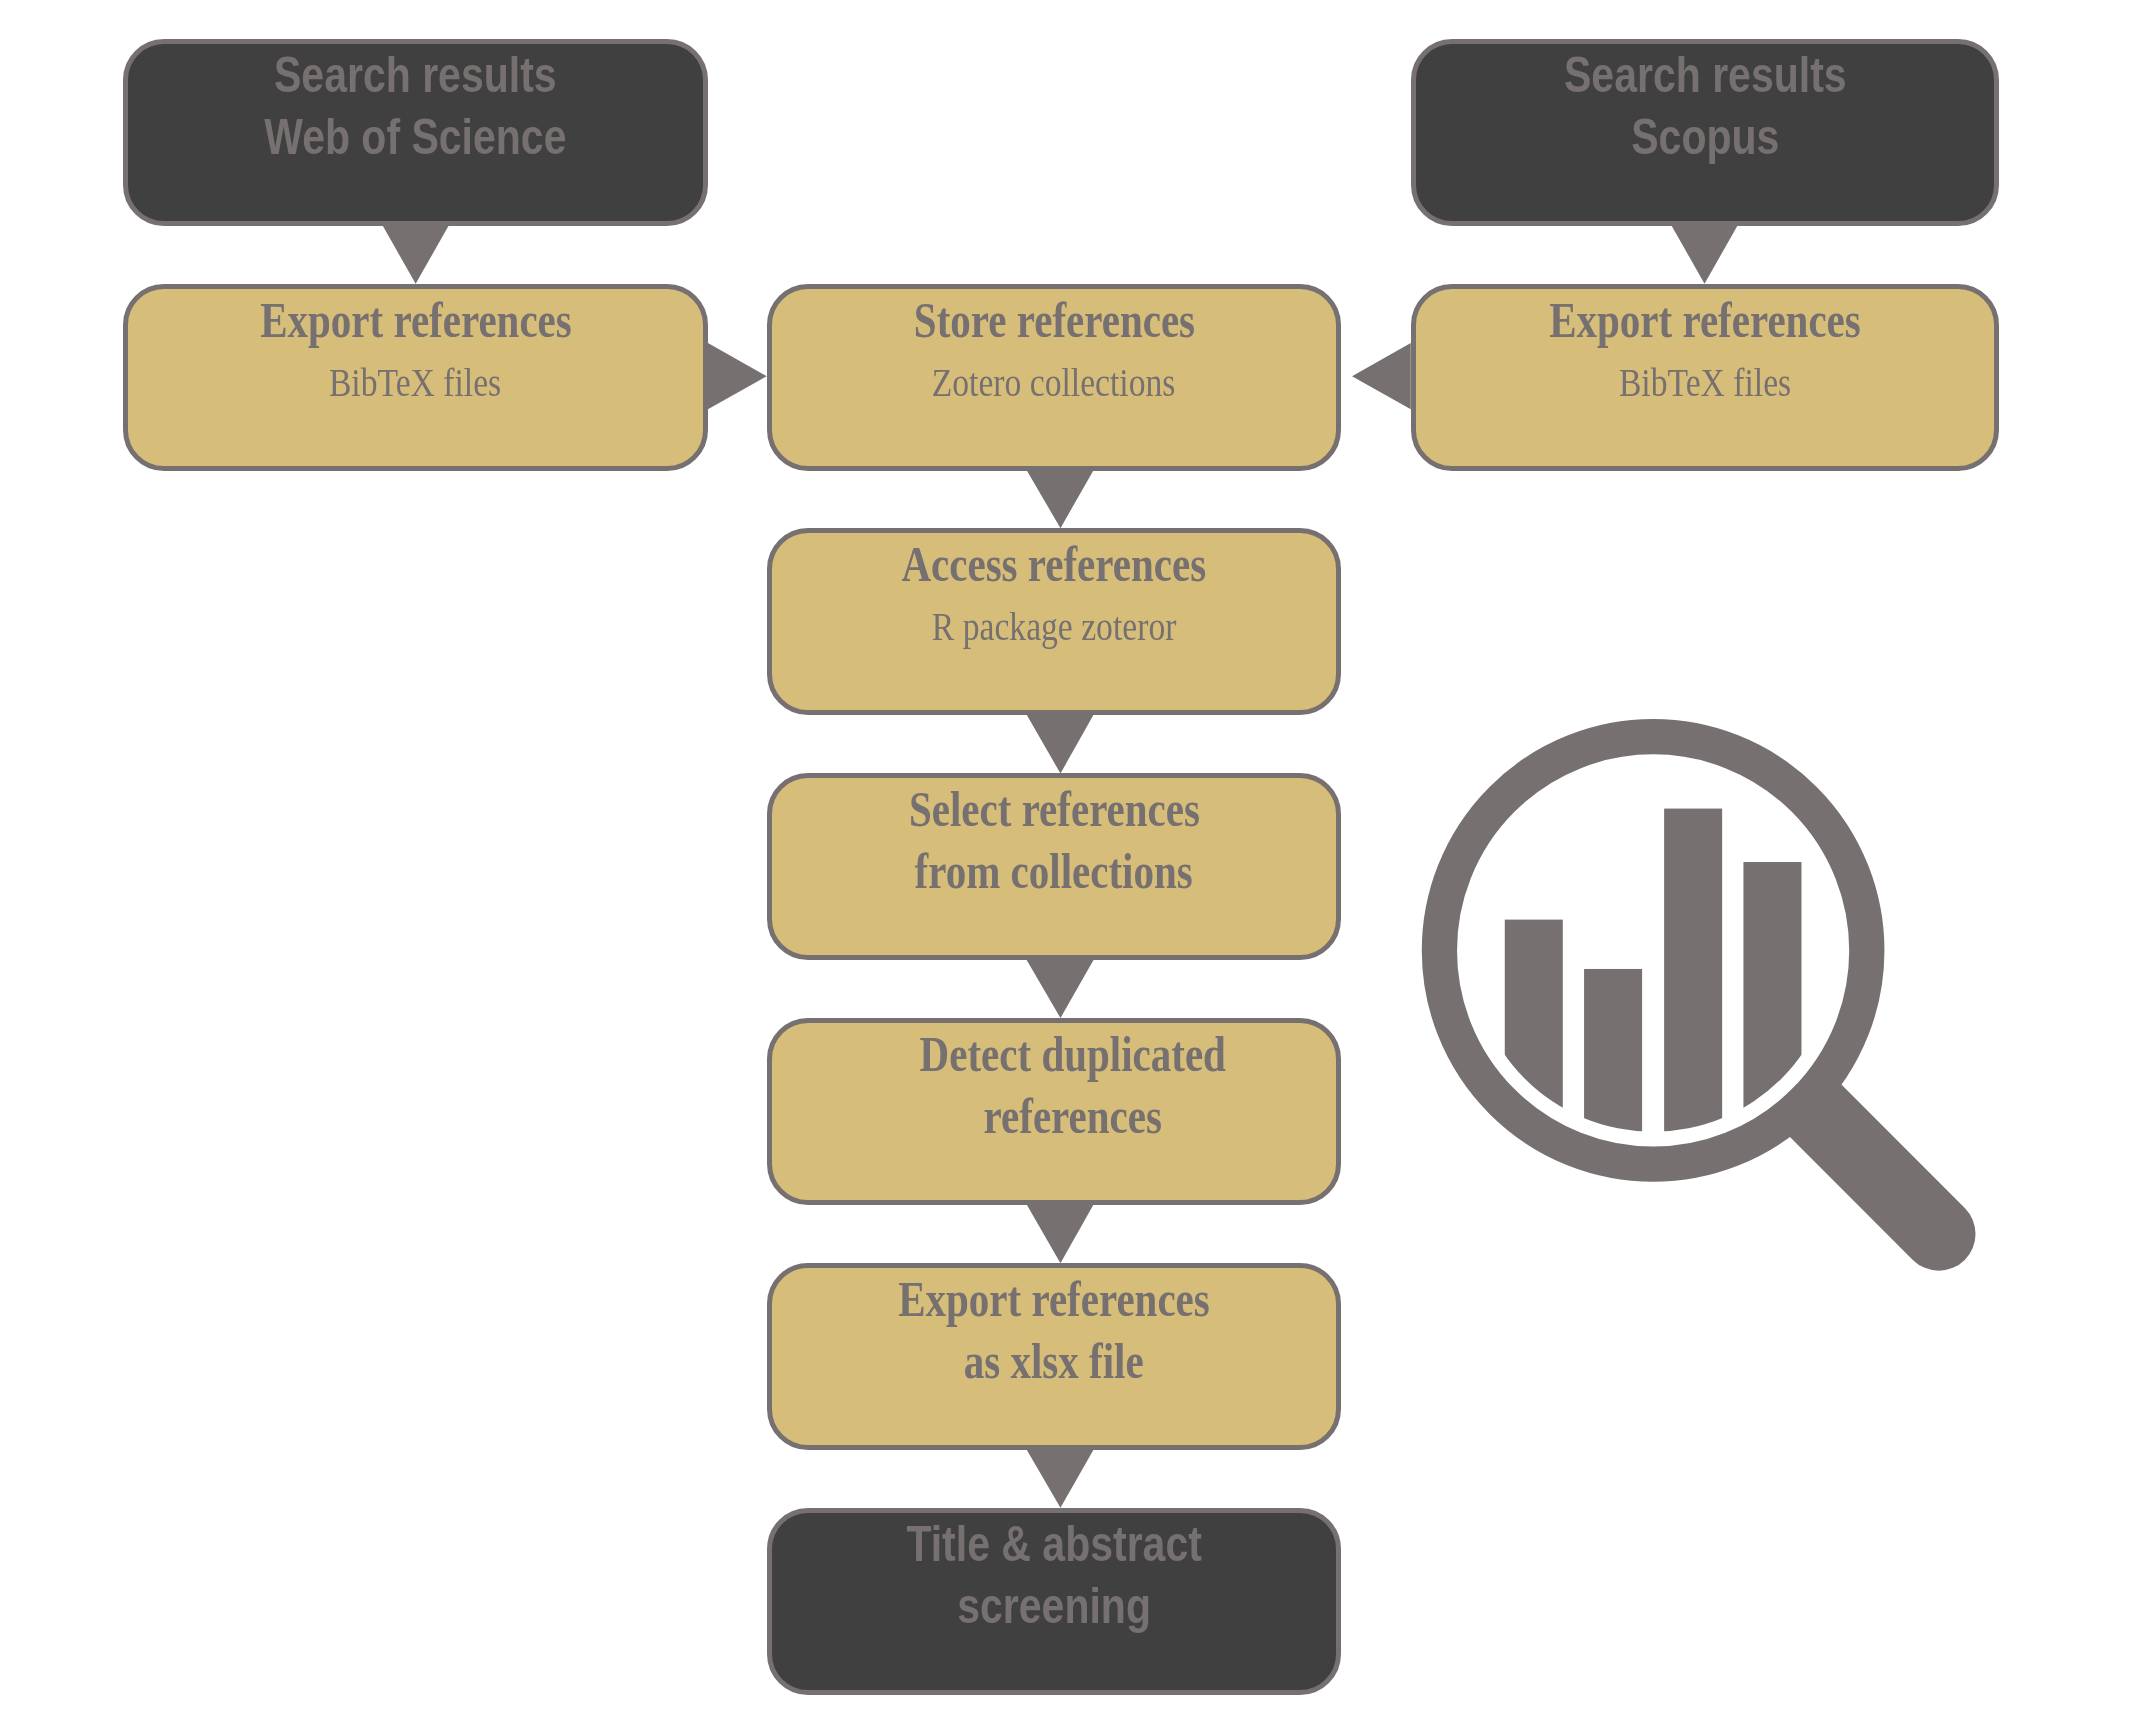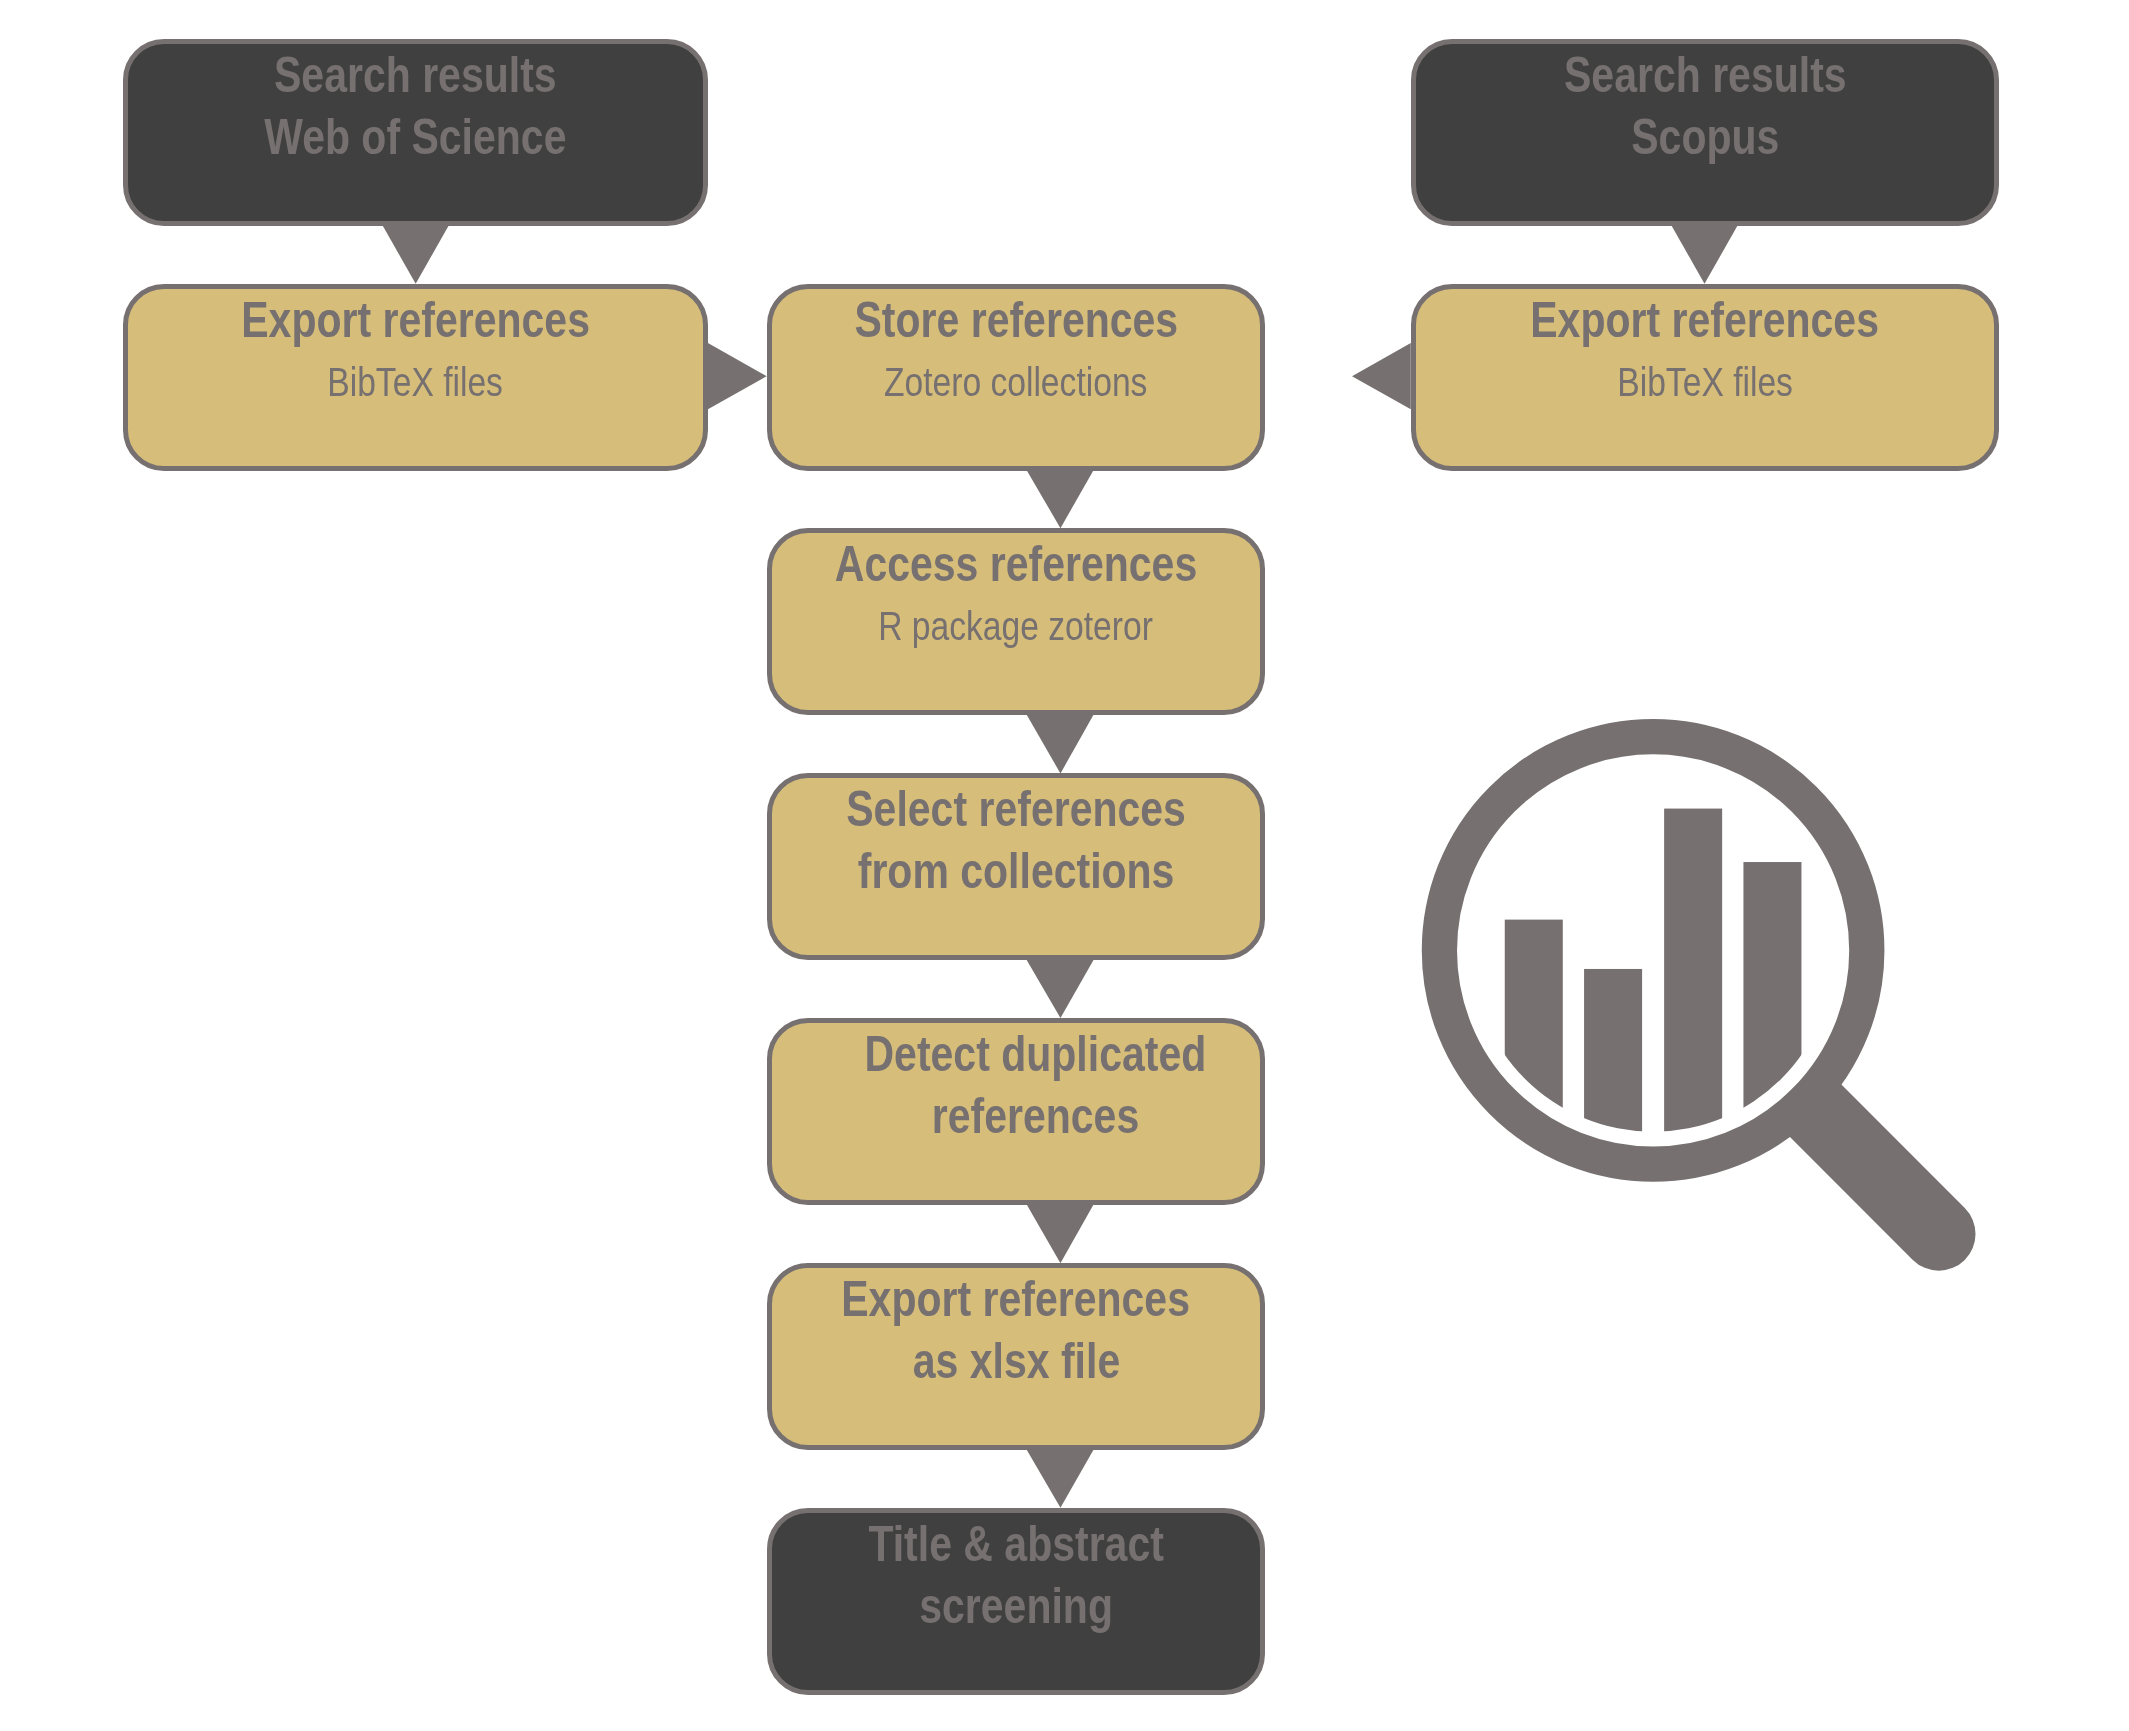--- a/index.html
+++ b/index.html
@@ -11,24 +11,24 @@
     height: 187px;
     border: 5.1px solid #767070;
     border-radius: 41px;
     display: flex;
     flex-direction: column;
     align-items: center;
     text-align: center;
     color: #767070;
     font-family: "Liberation Sans", sans-serif;
   }
-  .box.step { background: #d6be7a; }
+  .box.step { background: #d6be7a; font-family: Liberation Serif, serif; }
   .box.terminal { background: #404040; }
   .col-left   { left: 123px;  width: 585px; }
-  .col-center { left: 767px; width: 498px; }
+  .col-center { left: 767px; width: 574px; }
   .col-right  { left: 1411px; width: 588px; }
   .row-0 { top: 39px; }
   .row-1 { top: 284px; }
   .row-2 { top: 528px; }
   .row-3 { top: 773px; }
   .row-4 { top: 1018px; padding-left: 38px; }
   .row-5 { top: 1263px; }
   .row-6 { top: 1508px; }
   .txt {
     display: block;

